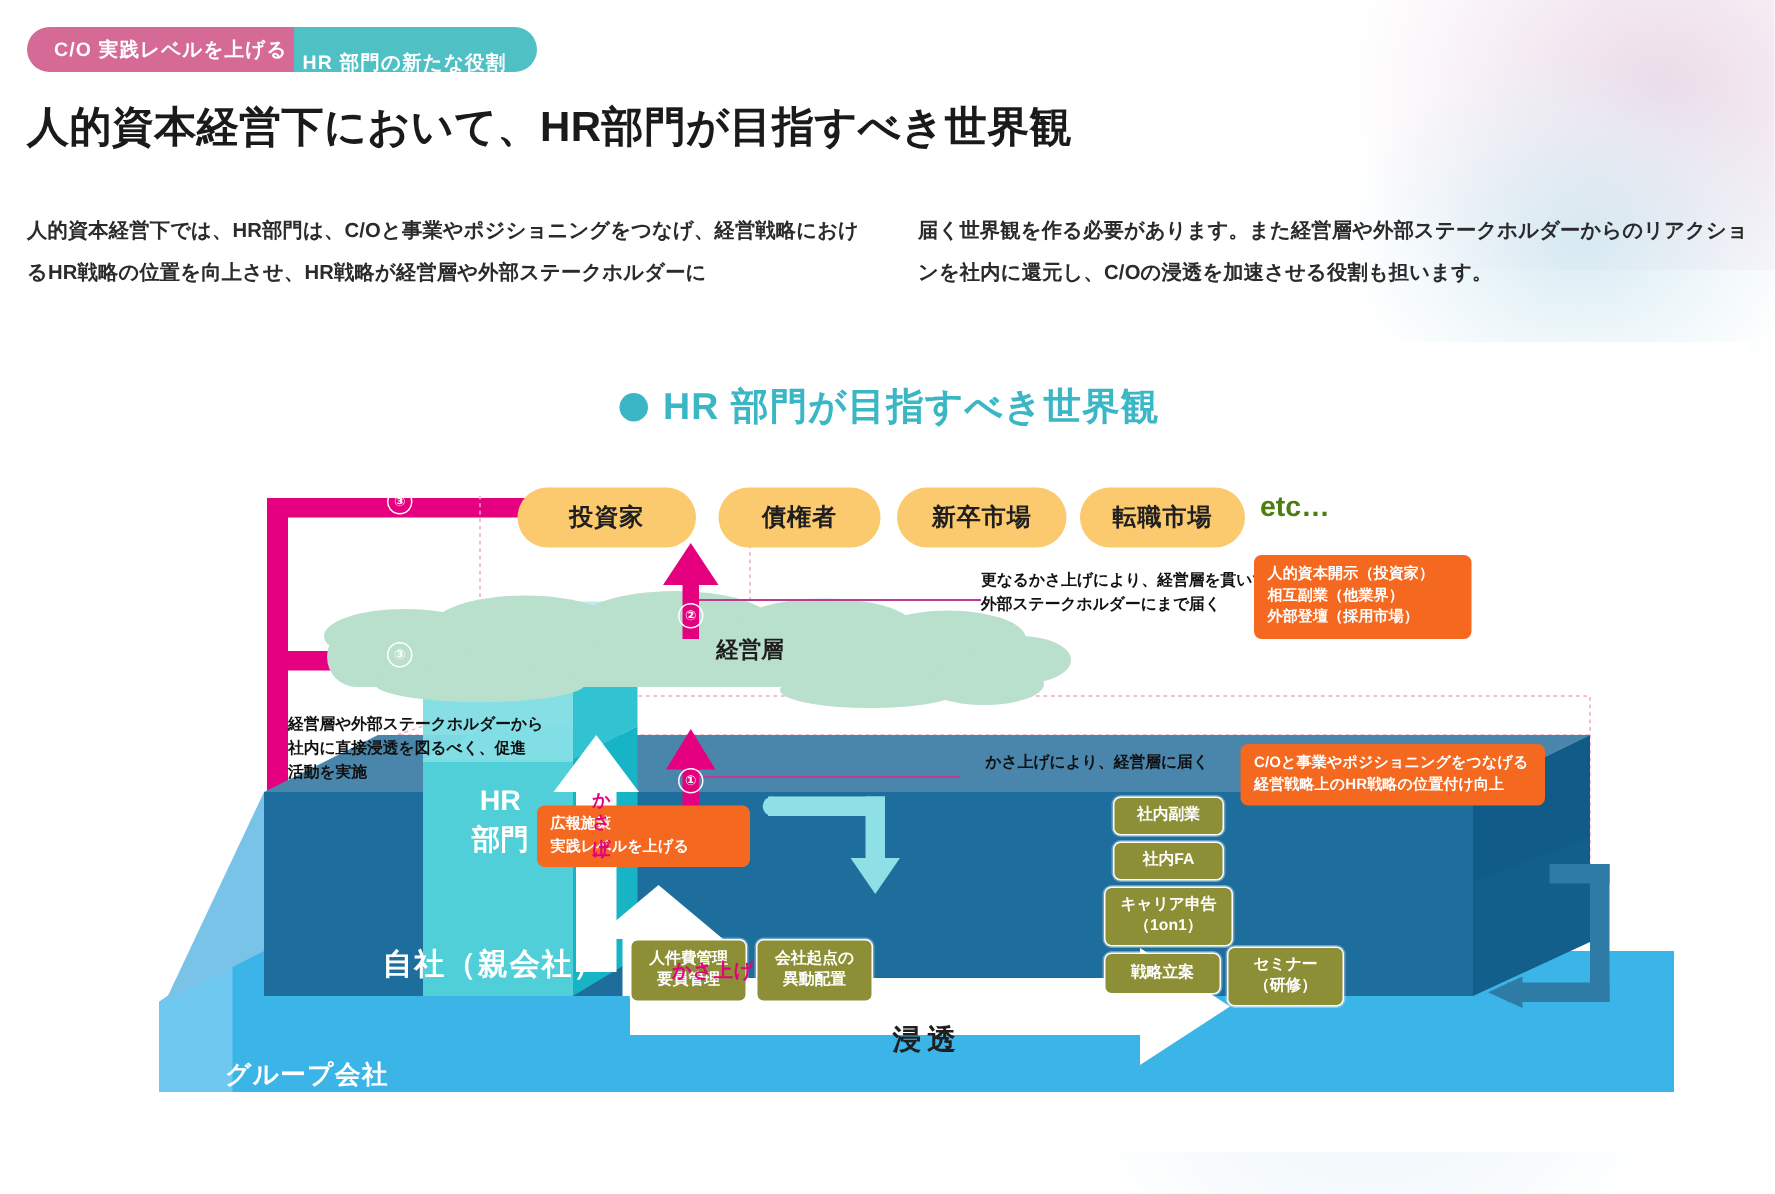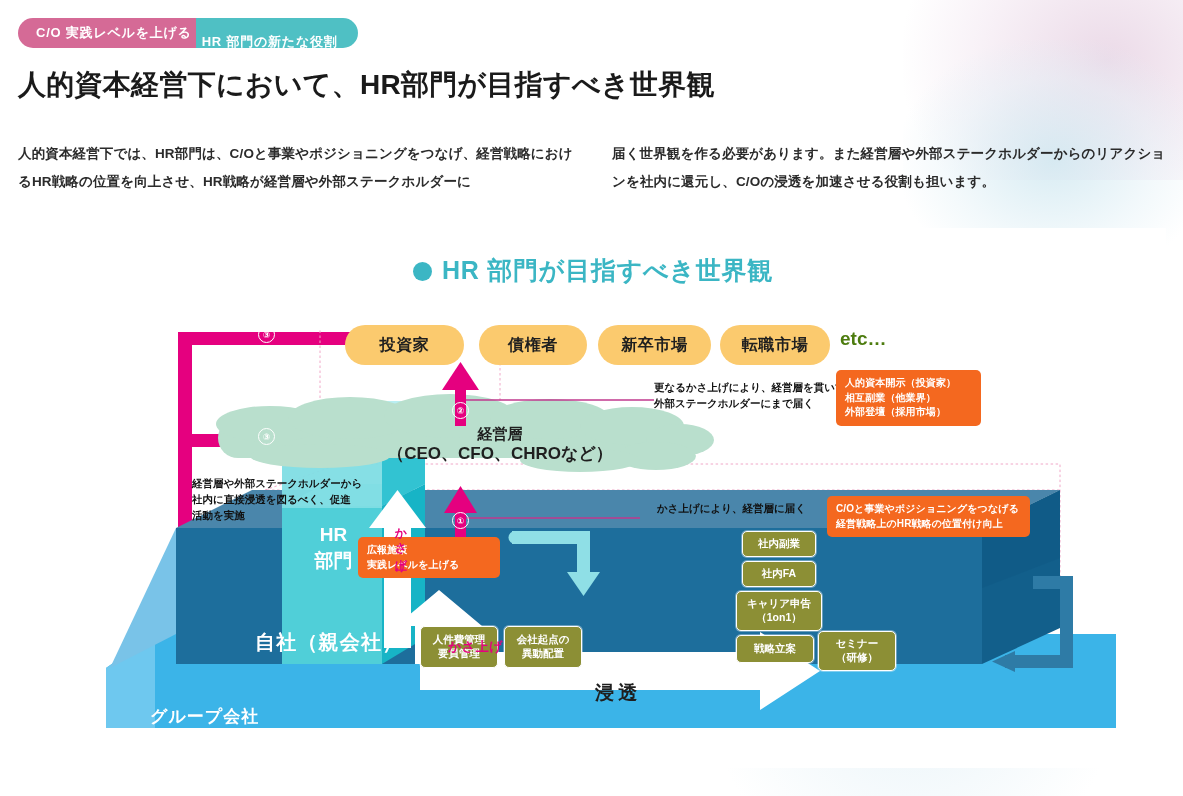--- a/index.html
+++ b/index.html
@@ -247,21 +247,20 @@
     <div class="pill p4">転職市場</div>
     <div class="etc">etc…</div>
 
     <div class="num" style="left:238px;top:98px;">③</div>
     <div class="num" style="left:238px;top:200px;">③</div>
     <div class="num" style="left:432px;top:174px;">②</div>
     <div class="num" style="left:432px;top:284px;">①</div>
 
     <div class="cloud-label">
       <div class="l1">経営層</div>
-      <div class="l2">（CEO、CFO、CHROなど）</div>
     </div>
 
     <div class="anno anno-top">
       <div>更なるかさ上げにより、経営層を貫いて</div>
       <div>外部ステークホルダーにまで届く</div>
     </div>
     <div class="anno anno-left">
       <div>経営層や外部ステークホルダーから</div>
       <div>社内に直接浸透を図るべく、促進</div>
       <div>活動を実施</div>

